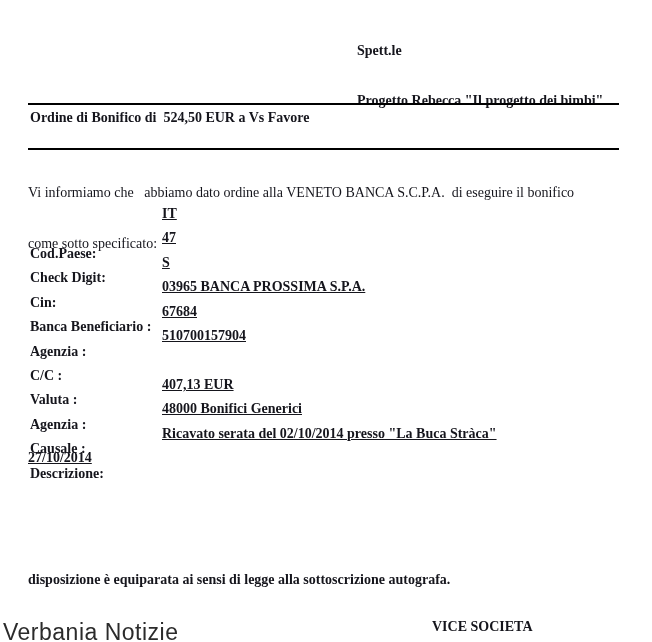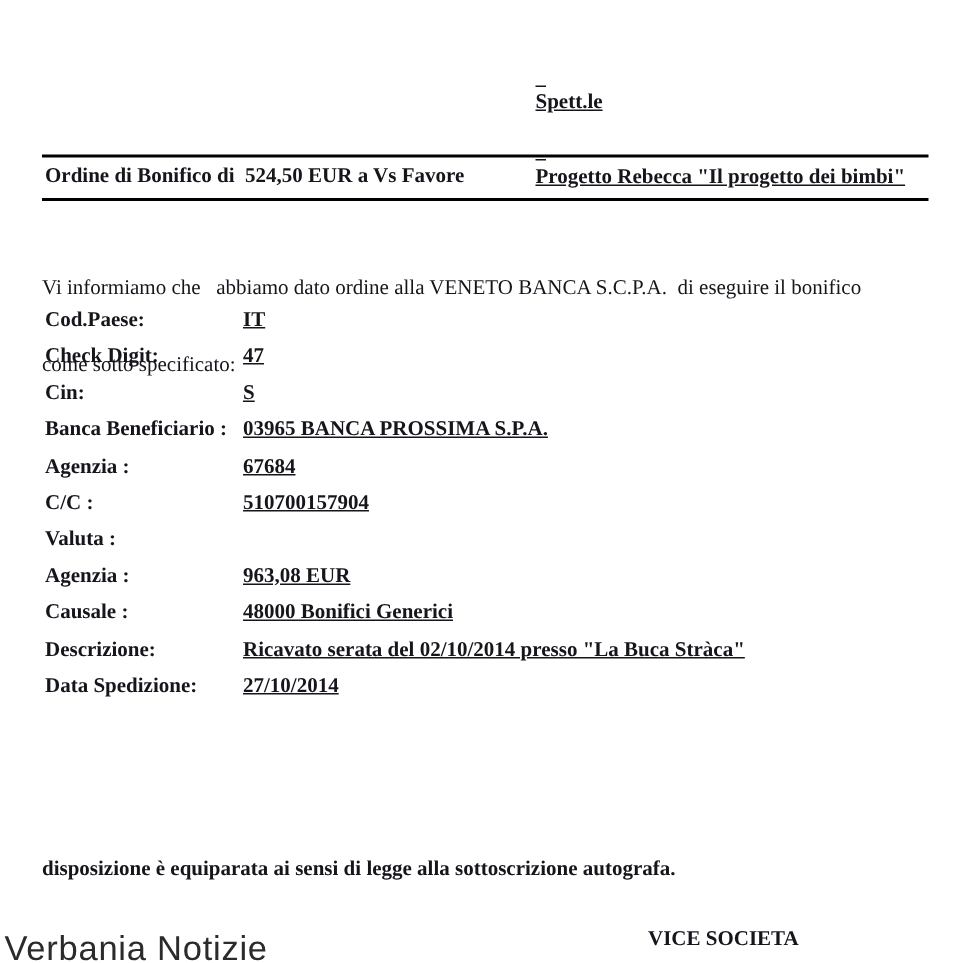--- a/index.html
+++ b/index.html
@@ -7,51 +7,50 @@
     width:652px;height:642px;
     background:#ffffff;
     font-family:"Liberation Serif","DejaVu Serif",serif;
     color:#15151c;
     position:relative;
     overflow:hidden;
   }
   .abs{position:absolute;}
   
   .recipient{
-    left:357px;top:28px;
+    left:357px;top:10px;
     font-size:14px;font-weight:bold;line-height:16.5px;
     white-space:pre;
-    text-decoration:underline;
   }
   
   .titlebar{
     left:28px;top:103px;width:591px;
     border-top:2px solid #000000;
     border-bottom:2px solid #000000;
   }
   .titlebar .title{
     font-size:14px;font-weight:bold;
-    padding:5px 2px 6px 2px;
+    padding:5px 2px 22px 2px;
     white-space:pre;
   }
   
   .intro{
     left:28px;top:150px;
     font-size:14px;font-weight:normal;line-height:17px;
     white-space:pre;
   }
   
   .fields{left:28px;top:206px;width:590px;}
   .frow{
     display:flex;
     height:24.4px;
     align-items:flex-start;
     font-size:14px;font-weight:bold;line-height:15px;
   }
-  .flabel{width:132px;flex:0 0 132px;padding-left:2px;}
+  .flabel{width:132px;flex:0 0 132px;padding-left:2px;margin-top:40px;}
   .fvalue{flex:1;white-space:pre;text-decoration:underline;}
   
   .declaration{
     left:28px;top:537px;
     font-size:14px;font-weight:bold;line-height:17px;
     white-space:pre;
   }
   
   .signature{
     left:432px;top:588px;
@@ -109,32 +108,31 @@
   <div class="frow">
     <div class="flabel">C/C :</div>
     <div class="fvalue">510700157904</div>
   </div>
   <div class="frow">
     <div class="flabel">Valuta :</div>
     <div class="fvalue"></div>
   </div>
   <div class="frow">
     <div class="flabel">Agenzia :</div>
-    <div class="fvalue">963,08 EUR</div>
+    <div class="fvalue">407,13 EUR</div>
   </div>
   <div class="frow">
     <div class="flabel">Causale :</div>
     <div class="fvalue">48000 Bonifici Generici</div>
   </div>
   <div class="frow">
     <div class="flabel">Descrizione:</div>
     <div class="fvalue">Ricavato serata del 02/10/2014 presso "La Buca Stràca"</div>
   </div>
   <div class="frow">
-    <div class="flabel">Data Spedizione:</div>
     <div class="fvalue">27/10/2014</div>
   </div>
 </div>
 
 <div class="abs declaration">
   <div>disposizione è equiparata ai sensi di legge alla sottoscrizione autografa.</div>
 </div>
 
 <div class="abs signature">
   <div>VICE SOCIETA</div>

